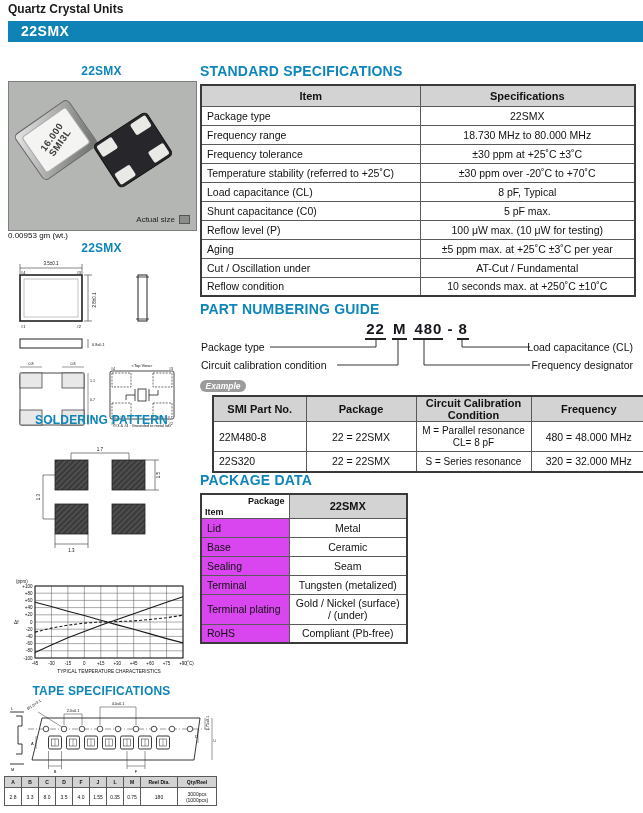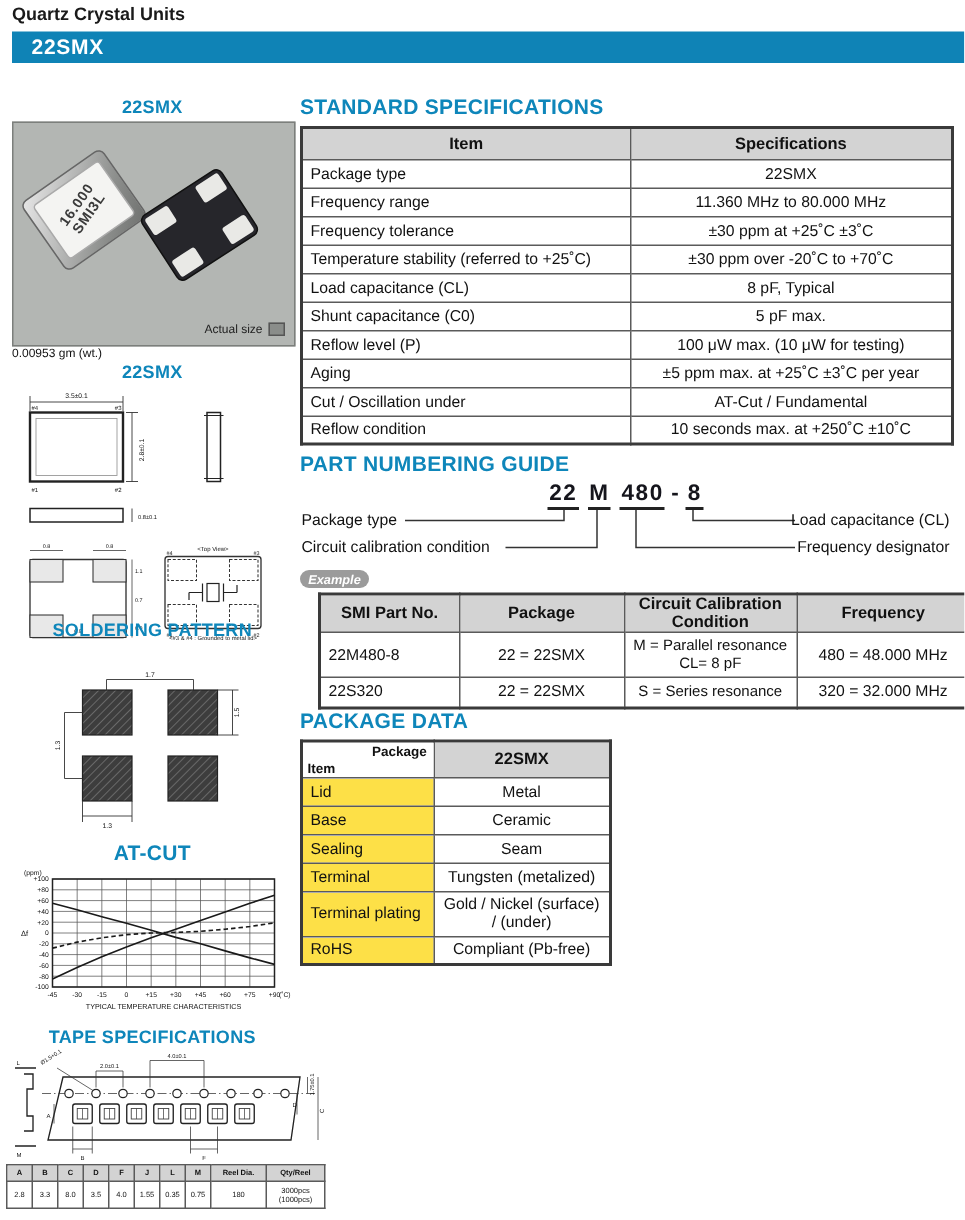--- a/index.html
+++ b/index.html
@@ -11,21 +11,21 @@
           line-height:21px;padding-left:13px;letter-spacing:.5px;}
   .h-blue{color:#0e86ba;font-weight:bold;font-size:13px;letter-spacing:.2px;white-space:nowrap;}
   .h-left{font-size:12px;text-align:center;width:187px;}
   
   table.tbl{border-collapse:collapse;table-layout:fixed;font-size:10.5px;color:#111;}
   .tbl td,.tbl th{border:1px solid #5a5a5a;padding:0 4px;text-align:center;
                   vertical-align:middle;overflow:hidden;}
   .tbl th{background:#d3d3d3;font-weight:bold;font-size:11px;}
   .tbl{border:2px solid #3a3a3a;}
   td.c-left{text-align:left;padding-left:5px;}
-  td.gray{background:#fde047;}
+  td.gray{background:#d946ef;}
   .small-th{font-size:8px;}
   
   .photo-box{background:#b3b6b3;border:1px solid #7c7f7c;}
   .crystal1{background:linear-gradient(135deg,#e6e6e6,#8d8f8d 70%,#6f716f);
             border:1px solid #666;border-radius:5px;transform:rotate(-35deg);}
   .crystal1 .face{position:absolute;inset:5px;background:#f4f4f2;border-radius:3px;
             border:1px solid #aaa;display:flex;align-items:center;justify-content:center;}
   .crystal1 .lbl{transform:rotate(-20deg);font-size:9.5px;font-weight:bold;color:#3a3a3a;
             text-align:center;line-height:10px;letter-spacing:.5px;}
   .crystal2{background:#26262b;border-radius:5px;transform:rotate(-33deg);
@@ -185,21 +185,20 @@
       <line x1="30" y1="100" x2="63" y2="100"></line>
         <line x1="30" y1="90" x2="30" y2="104"></line>
         <line x1="63" y1="90" x2="63" y2="104"></line>
     </g>
     <text x="75" y="7" font-size="4.5" text-anchor="middle">1.7</text>
     <text x="15" y="53" font-size="4.5" text-anchor="middle" transform="rotate(-90 15 53)">1.3</text>
     <text x="134.5" y="31" font-size="4.5" text-anchor="middle" transform="rotate(-90 134.5 31)">1.5</text>
     <text x="46.5" y="108" font-size="4.5" text-anchor="middle">1.3</text>
   </svg>
 
-  <div class="abs h-blue h-left" style="left:8px;top:560px;font-size:14px;">AT-CUT</div>
 
   <svg id="atcut-svg" class="abs" style="left:8px;top:577px;" width="187" height="100" viewBox="0 0 187 100">
       <line x1="27" y1="9" x2="27" y2="81" stroke="#555" stroke-width="0.5"></line>
       <text x="27" y="87.5" font-size="4.5" text-anchor="middle">-45</text>
       <line x1="43.44444444444444" y1="9" x2="43.44444444444444" y2="81" stroke="#555" stroke-width="0.5"></line>
       <text x="43.44444444444444" y="87.5" font-size="4.5" text-anchor="middle">-30</text>
       <line x1="59.888888888888886" y1="9" x2="59.888888888888886" y2="81" stroke="#555" stroke-width="0.5"></line>
       <text x="59.888888888888886" y="87.5" font-size="4.5" text-anchor="middle">-15</text>
       <line x1="76.33333333333334" y1="9" x2="76.33333333333334" y2="81" stroke="#555" stroke-width="0.5"></line>
       <text x="76.33333333333334" y="87.5" font-size="4.5" text-anchor="middle">0</text>
@@ -384,21 +383,21 @@
         <tr style="height:21px">
       <th>Item</th>
       <th>Specifications</th>
     </tr>
     <tr style="height:19px">
           <td class="c-left">Package type</td>
           <td>22SMX</td>
         </tr>
     <tr style="height:19px">
           <td class="c-left">Frequency range</td>
-          <td>11.360 MHz to 80.000 MHz</td>
+          <td>18.730 MHz to 80.000 MHz</td>
         </tr>
     <tr style="height:19px">
           <td class="c-left">Frequency tolerance</td>
           <td>±30 ppm at +25˚C ±3˚C</td>
         </tr>
     <tr style="height:19px">
           <td class="c-left">Temperature stability (referred to +25˚C)</td>
           <td>±30 ppm over -20˚C to +70˚C</td>
         </tr>
     <tr style="height:19px">

